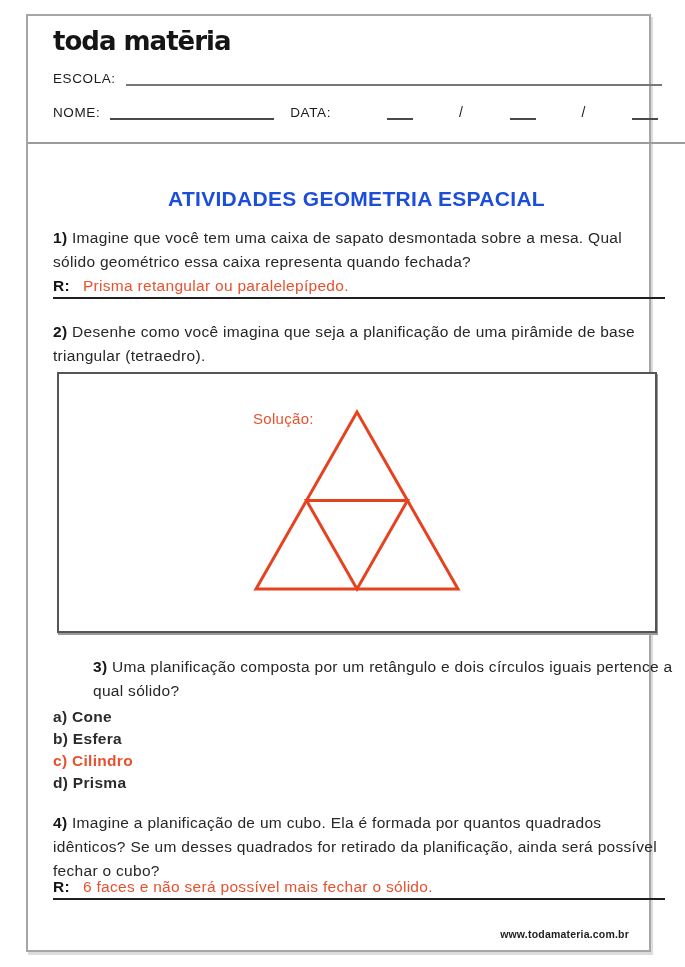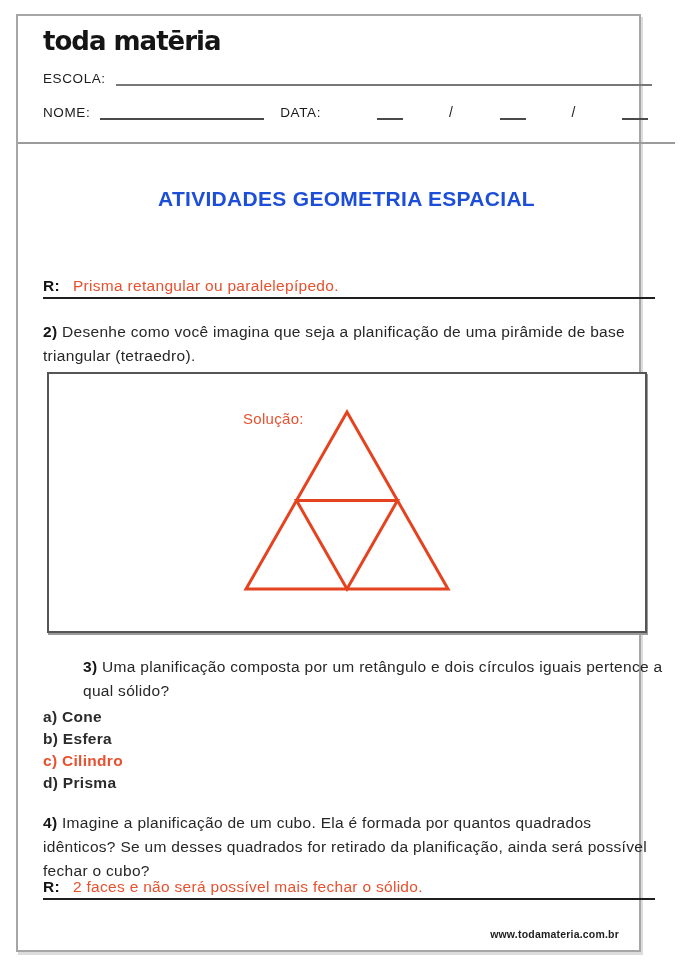--- a/index.html
+++ b/index.html
@@ -3,21 +3,21 @@
 <meta charset="utf-8">
 <style>
   :root{ --accent:#e7512f; --tri:#e5431f; }
   *{margin:0;padding:0;box-sizing:border-box;}
   html,body{background:#ffffff;}
   body{
     width:685px;height:967px;position:relative;overflow:hidden;
     font-family:"Liberation Sans",sans-serif;color:#2b2b2b;
   }
   .sheet{
-    position:absolute;left:16px;top:14px;width:625px;height:938px;
+    position:absolute;left:26px;top:14px;width:625px;height:938px;
     background:#fff;border:2px solid #a6a6a6;box-shadow:2px 3px 0 #dcdcdc;
   }
   .sheet-header{
     position:absolute;left:0;top:0;width:657px;height:128px;
     border-bottom:2px solid #9b9b9b;
   }
   .logo{
     position:absolute;left:25px;top:10px;
     font-family:"DejaVu Sans",sans-serif;font-weight:bold;
     font-size:26px;letter-spacing:-1px;color:#151515;
@@ -95,20 +95,21 @@
         <span class="slash">/</span>
         <span class="date-blank"></span>
         <span class="slash">/</span>
         <span class="date-blank"></span>
       </span>
     </div>
   </div>
 
   <div class="title">ATIVIDADES GEOMETRIA ESPACIAL</div>
 
+  <div class="para pos-q1"><span class="qnum">1)</span> <span>Imagine que você tem uma caixa de sapato desmontada sobre a mesa. Qual sólido geométrico essa caixa representa quando fechada?</span></div>
 
   <div class="answer-row pos-r1">
     <span class="answer-label">R:</span>
     <span class="accent">Prisma retangular ou paralelepípedo.</span>
   </div>
 
   <div class="para pos-q2"><span class="qnum">2)</span> <span>Desenhe como você imagina que seja a planificação de uma pirâmide de base triangular (tetraedro).</span></div>
 
   <div class="solution-box">
     <span class="solution-label">Solução:</span>
@@ -124,18 +125,18 @@
     <div>a) Cone</div>
     <div>b) Esfera</div>
     <div class="accent">c) Cilindro</div>
     <div>d) Prisma</div>
   </div>
 
   <div class="para pos-q4"><span class="qnum">4)</span> <span>Imagine a planificação de um cubo. Ela é formada por quantos quadrados idênticos? Se um desses quadrados for retirado da planificação, ainda será possível fechar o cubo?</span></div>
 
   <div class="answer-row pos-r4">
     <span class="answer-label">R:</span>
-    <span class="accent">2 faces e não será possível mais fechar o sólido.</span>
+    <span class="accent">6 faces e não será possível mais fechar o sólido.</span>
   </div>
 
   <div class="footer-url">www.todamateria.com.br</div>
 
 </div>
 
 </body></html>

